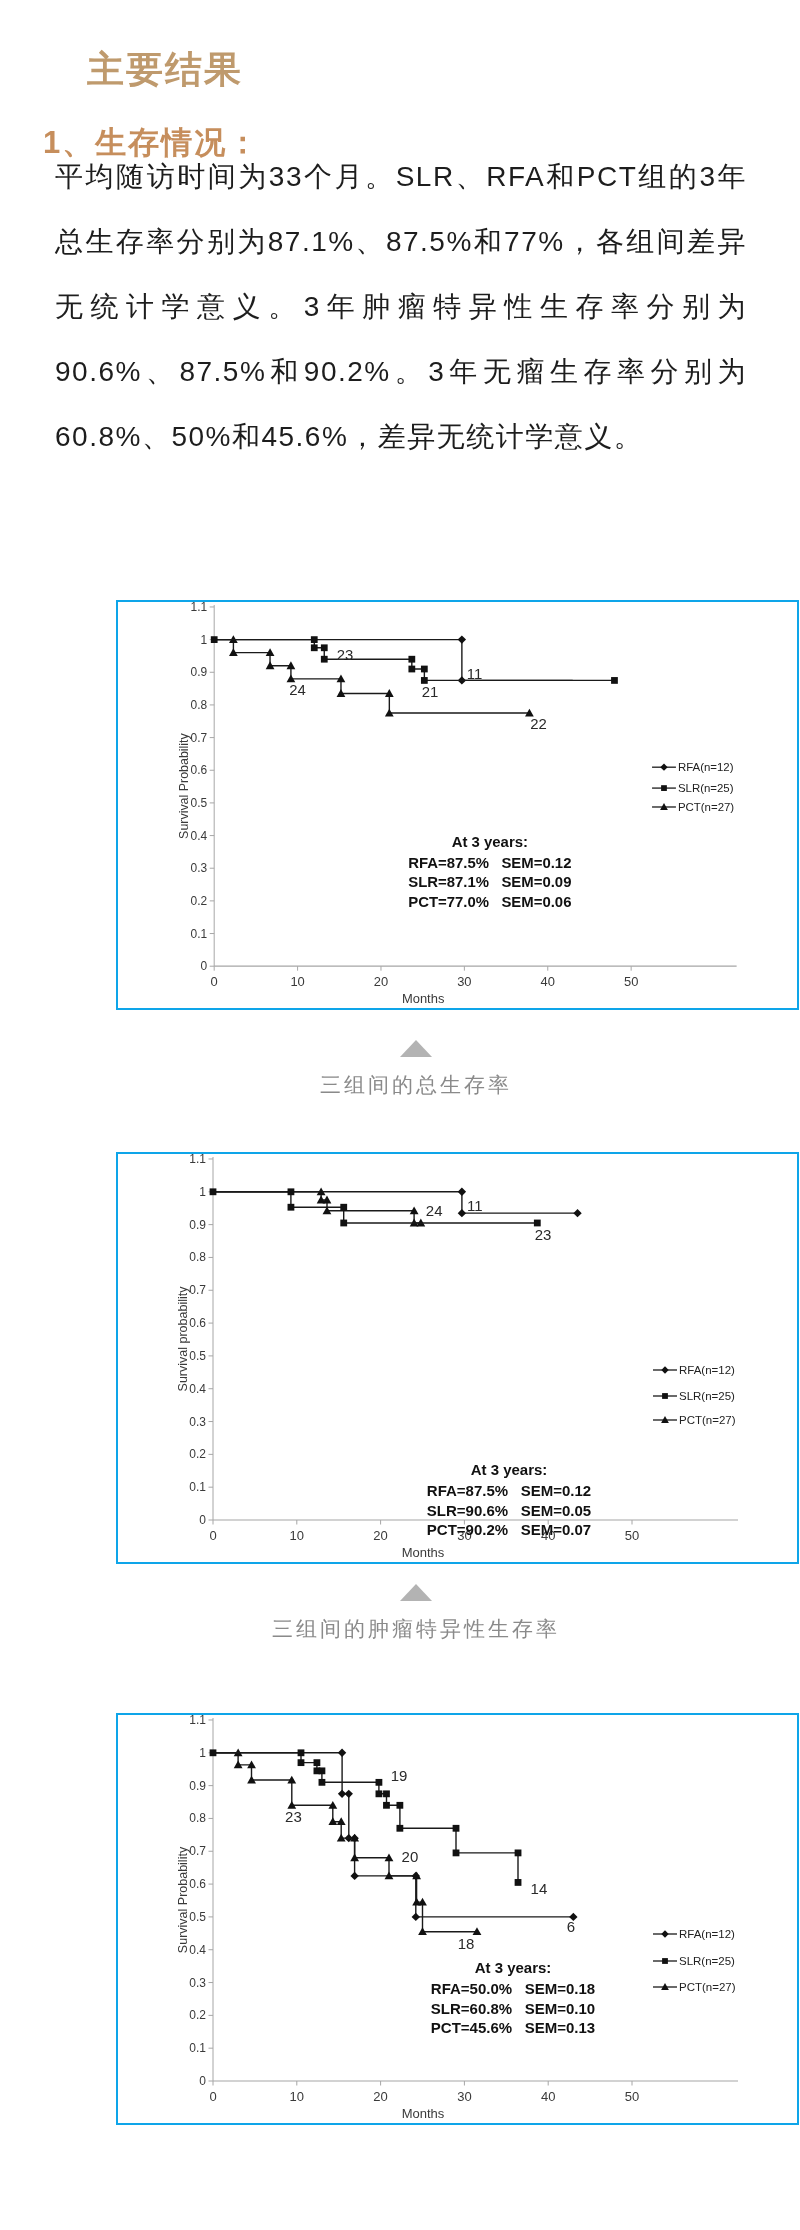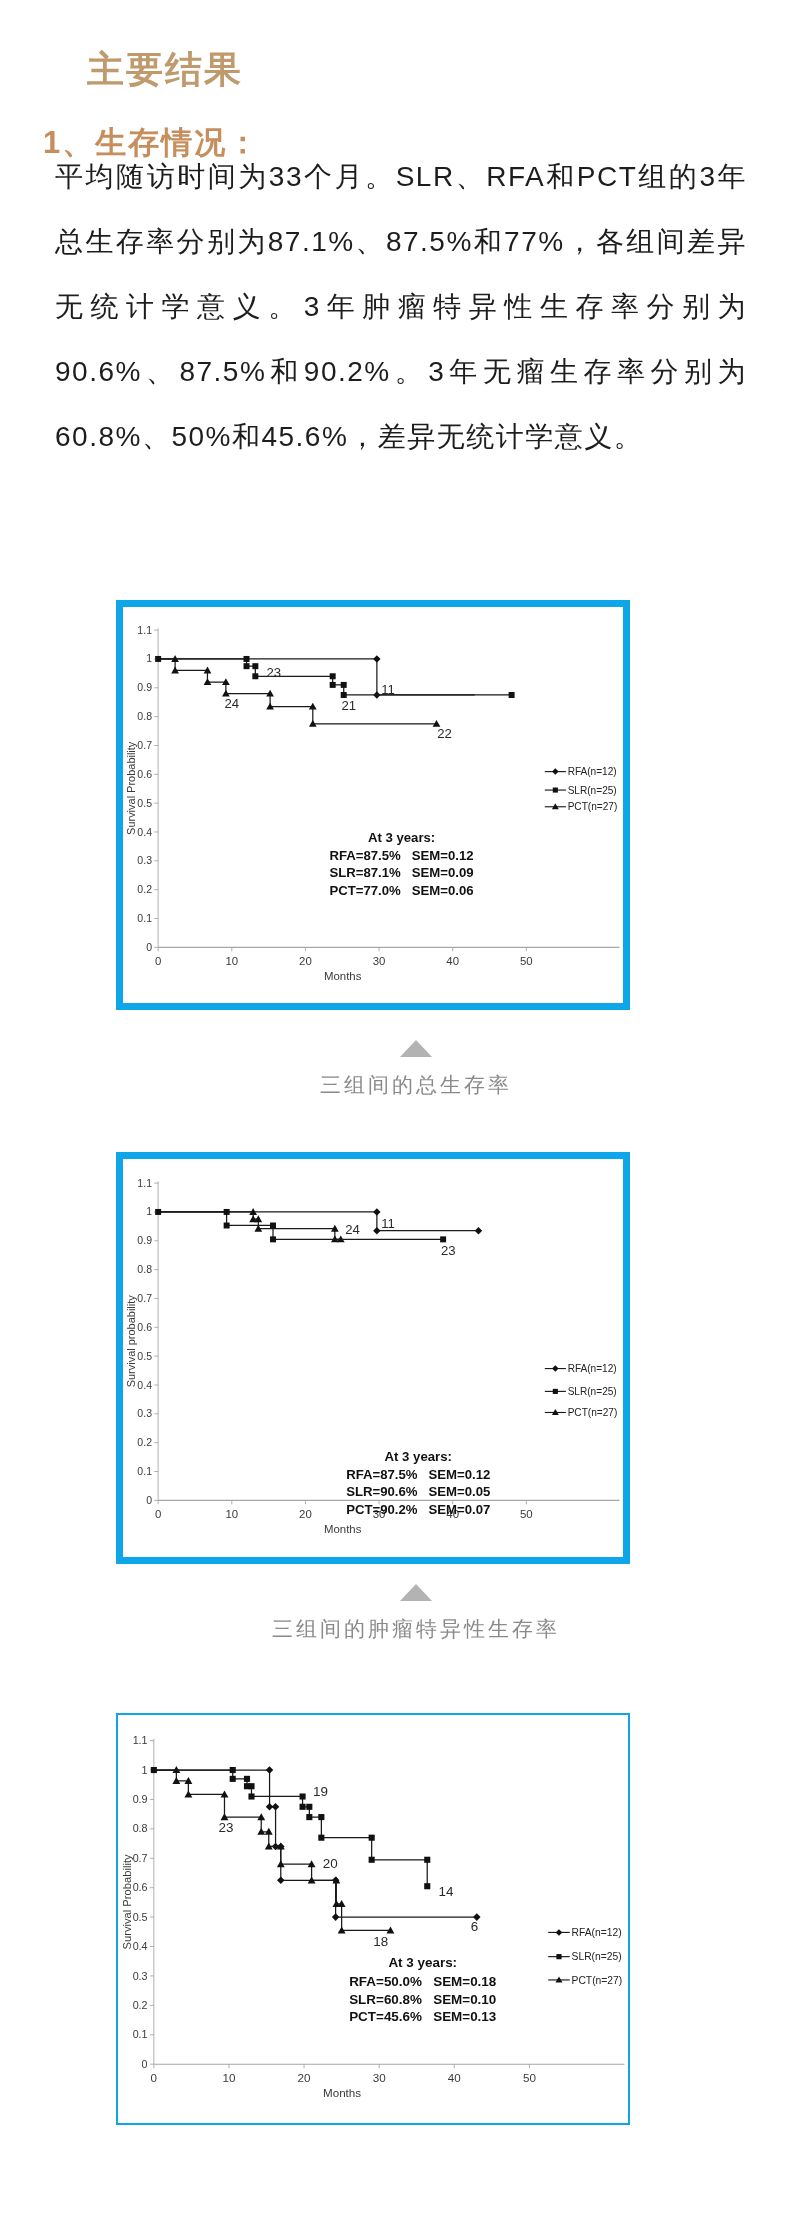--- a/index.html
+++ b/index.html
@@ -1,21 +1,21 @@
 <!DOCTYPE html>
 <html><head>
 <meta charset="utf-8">
 <style>
   html,body{margin:0;padding:0;background:#fff;}
   body{width:800px;height:2230px;position:relative;font-family:"Liberation Sans",sans-serif;overflow:hidden;}
   .page{position:absolute;left:0;top:0;width:800px;height:2230px;background:#fff;}
   .main-title{position:absolute;left:57px;top:20px;font-family:"Liberation Serif",serif;font-weight:bold;font-size:37px;letter-spacing:2px;}
   .section-heading{position:absolute;left:43px;top:96px;font-weight:bold;font-size:31px;letter-spacing:2px;}
   .body-paragraph{position:absolute;left:55px;top:116px;width:692px;font-size:28px;line-height:65px;letter-spacing:1.5px;text-align:justify;color:#1d1d1d;}
-  .figure{position:absolute;left:116px;width:514px;height:410px;background:#fff;border:7px solid #0ea5e9;box-sizing:border-box;}
+  .figure{position:absolute;left:116px;width:683px;height:410px;background:#fff;border:2px solid #0ea5e9;box-sizing:border-box;}
   .figure.f2{height:412px;}
   .figure.f3{height:412px;border-width:2px;}
   .figure svg{display:block;width:100%;height:100%;}
   .caption{position:absolute;left:16px;width:800px;display:flex;flex-direction:column;align-items:center;}
   .caption-arrow{width:0;height:0;border-left:16px solid transparent;border-right:16px solid transparent;border-bottom:17px solid #b3b3b3;}
   .caption-text{margin-top:14px;font-size:21px;letter-spacing:3px;color:#8a8a8a;}
 </style>
 </head>
 <body>
 

